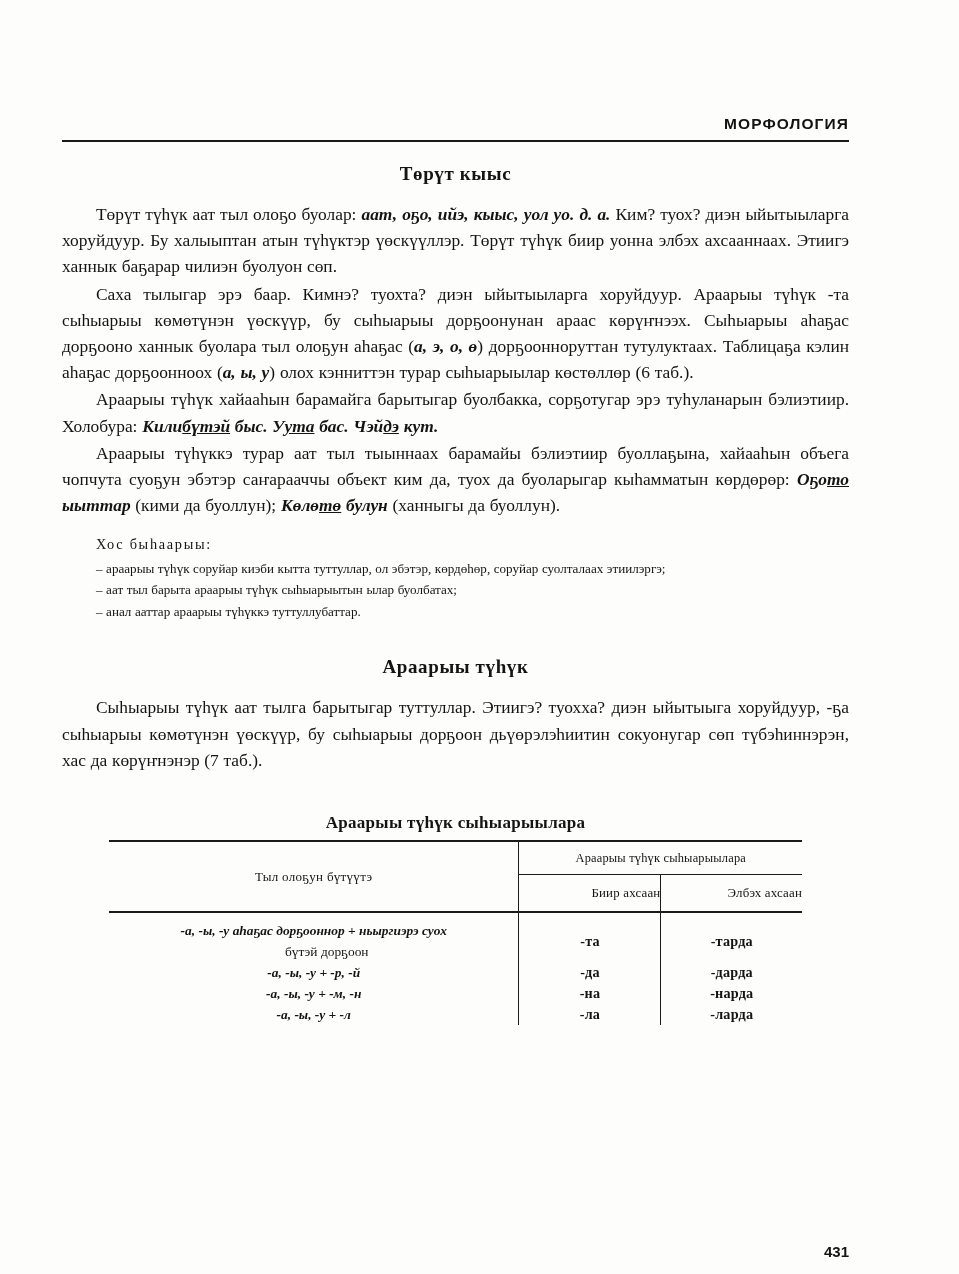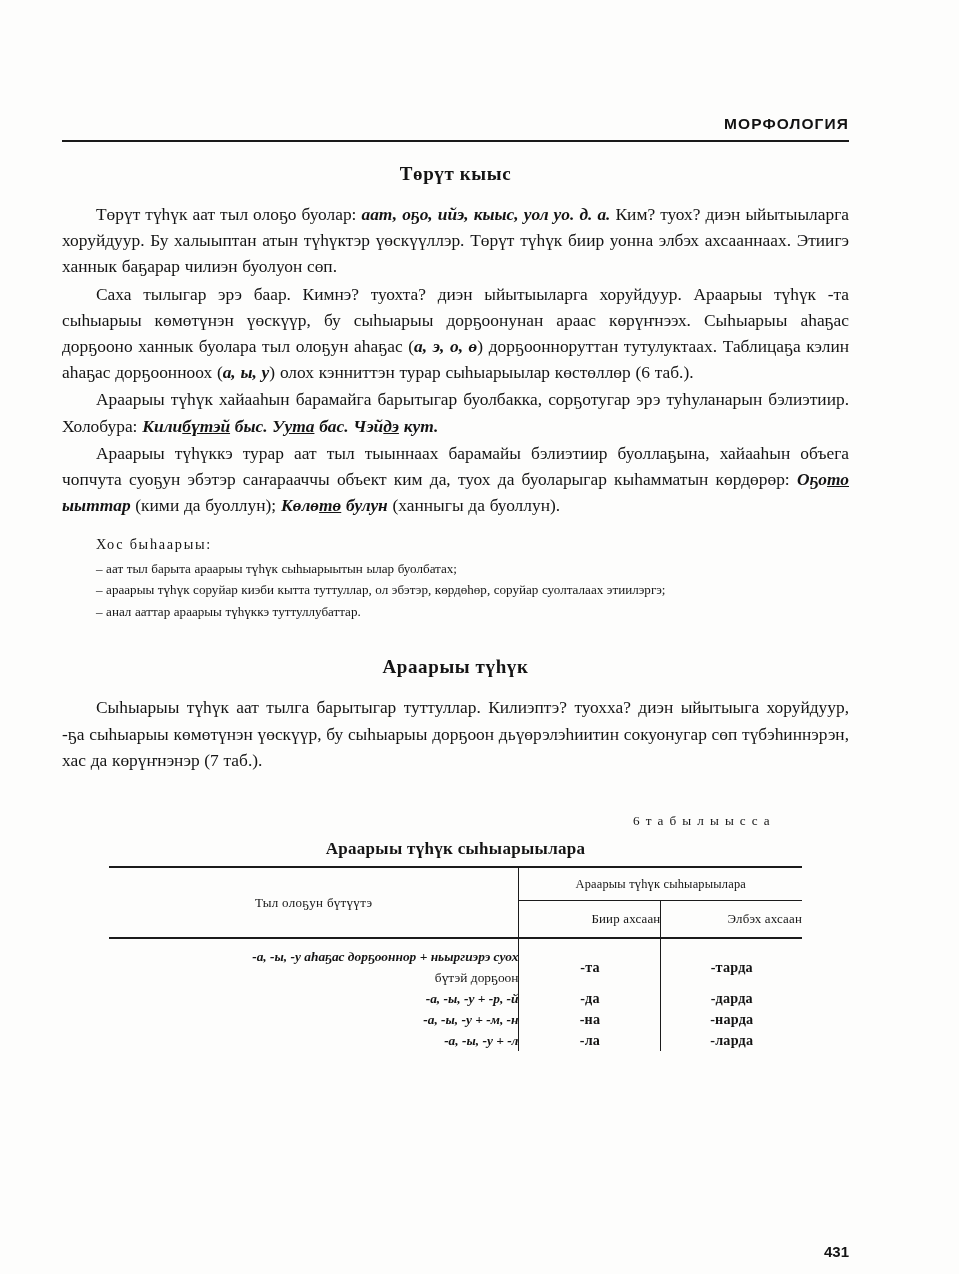--- a/index.html
+++ b/index.html
@@ -149,21 +149,21 @@
     font-weight: normal;
     font-size: 12.9px;
     text-align: right;
     height: 36px;
     letter-spacing: 0.2px;
   }
   td.cform {
     font-size: 13.4px;
     line-height: 21px;
     padding: 3px 10px 3px 6px;
-    text-align: right;
+    text-align: center;
   }
   td.cform .sub2 { display: block; padding-left: 26px; }
   td.cend {
     font-size: 14.2px;
     font-weight: bold;
     text-align: center;
     letter-spacing: 0.2px;
   }
   tr.first td { padding-top: 7px; }
 
@@ -189,30 +189,29 @@
 
       <h2 class="sec">Төрүт кыыс</h2>
       <p class="body">Төрүт түһүк аат тыл олоҕо буолар: <span class="i">аат, оҕо, ийэ, кыыс, уол уо. д. а.</span> <span class="b">Ким?</span> <span class="b">туох?</span> диэн ыйытыыларга хоруйдуур. Бу халыыптан атын түһүктэр үөскүүллэр. Төрүт түһүк биир уонна элбэх ахсааннаах. Этиигэ ханнык баҕарар чилиэн буолуон сөп.</p>
 
       <p class="body">Саха тылыгар эрэ баар. <span class="b">Кимнэ?</span> <span class="b">туохта?</span> диэн ыйытыыларга хоруйдуур. Араарыы түһүк <span class="b">-та</span> сыһыарыы көмөтүнэн үөскүүр, бу сыһыарыы дорҕоонунан араас көрүҥнээх. Сыһыарыы аһаҕас дорҕооно ханнык буолара тыл олоҕун аһаҕас (<span class="i">а, э, о, ө</span>) дорҕоонноруттан тутулуктаах. Таблицаҕа кэлин аһаҕас дорҕоонноох (<span class="i">а, ы, у</span>) олох кэнниттэн турар сыһыарыылар көстөллөр (6 таб.).</p>
       <p class="body">Араарыы түһүк хайааһын барамайга барытыгар буолбакка, сорҕотугар эрэ туһуланарын бэлиэтиир. Холобура: <span class="i">Кили<span class="iu">бүтэй</span> быс. У<span class="iu">ута</span> бас. Чэй<span class="iu">дэ</span> кут.</span></p>
       <p class="body">Араарыы түһүккэ турар аат тыл тыыннаах барамайы бэлиэтиир буоллаҕына, хайааһын объега чопчута суоҕун эбэтэр саҥарааччы объект ким да, туох да буоларыгар кыһамматын көрдөрөр: <span class="i">Оҕо<span class="iu">то</span> ыыттар</span> (кими да буоллун); <span class="i">Көлө<span class="iu">тө</span> булун</span> (ханныгы да буоллун).</p>
 
       <div class="notes">
         <div class="notes-title">Хос быһаарыы:</div>
+        <p class="note">– араарыы түһүк соруйар киэби кытта туттуллар, ол эбэтэр, көрдөһөр, соруйар суолталаах этиилэргэ;</p>
         <p class="note">– аат тыл барыта араарыы түһүк сыһыарыытын ылар буолбатах;</p>
-        <p class="note">– араарыы түһүк соруйар киэби кытта туттуллар, ол эбэтэр, көрдөһөр, соруйар суолталаах этиилэргэ;</p>
         <p class="note">– анал ааттар араарыы түһүккэ туттуллубаттар.</p>
       </div>
 
       <h2 class="sec gap">Араарыы түһүк</h2>
-      <p class="body">Сыһыарыы түһүк аат тылга барытыгар туттуллар. <span class="b">Килиэптэ?</span> <span class="b">туохха?</span> диэн ыйытыыга хоруйдуур, <span class="b">-ҕа</span> сыһыарыы көмөтүнэн үөскүүр, бу сыһыарыы дорҕоон дьүөрэлэһиитин сокуонугар сөп түбэһиннэрэн, хас да көрүҥнэнэр (7 таб.).</p>
+      <p class="body">Сыһыарыы түһүк аат тылга барытыгар туттуллар. <span class="b">Этиигэ?</span> <span class="b">туохха?</span> диэн ыйытыыга хоруйдуур, <span class="b">-ҕа</span> сыһыарыы көмөтүнэн үөскүүр, бу сыһыарыы дорҕоон дьүөрэлэһиитин сокуонугар сөп түбэһиннэрэн, хас да көрүҥнэнэр (7 таб.).</p>
 
       <div class="tblwrap">
-        <div class="tblnum">6  т а б ы л ы ы с с а</div>
         <div class="tbltitle">Араарыы түһүк сыһыарыылара</div>
 
         <table class="grm">
           <colgroup>
             <col style="width:410px">
             <col style="width:142px">
             <col style="width:141px">
           </colgroup>
           <thead>
             <tr>

